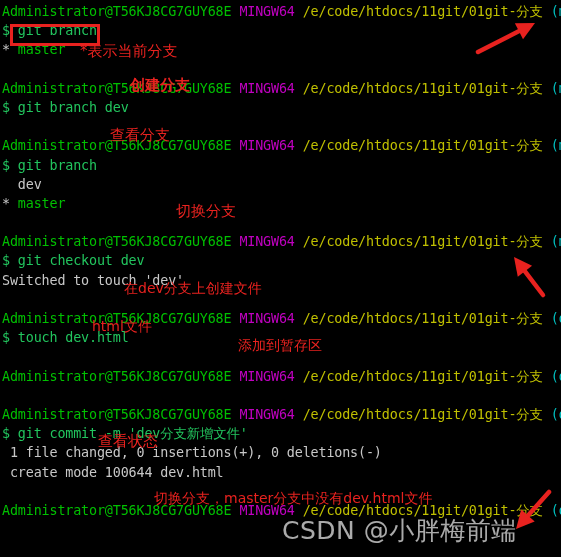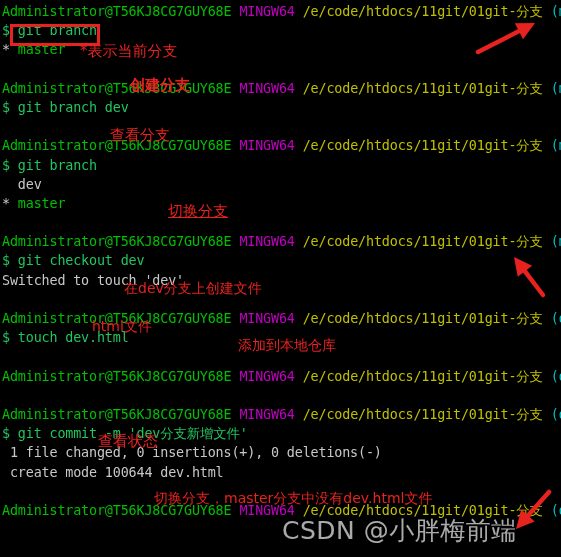--- a/index.html
+++ b/index.html
@@ -120,24 +120,24 @@
       <div class="line blank">&nbsp;</div>
       <div class="line"><span class="c-user">Administrator@T56KJ8CG7GUY68E</span> <span class="c-mingw">MINGW64</span> <span class="c-path">/e/code/htdocs/11git/01git-分支</span> <span class="c-branch">(dev)</span></div>
     </div>
 
   <div class="redbox"></div>
 
   <div id="notes">
       <div class="note note-lg" style="left: 80px; top: 42px;">*表示当前分支</div>
       <div class="note note-lg" style="left: 130px; top: 76px; font-weight: bold;">创建分支</div>
       <div class="note note-lg" style="left: 110px; top: 126px;">查看分支</div>
-      <div class="note note-lg" style="left: 168px; top: 202px; text-decoration: underline;">切换分支</div>
+      <div class="note note-lg" style="left: 176px; top: 202px;">切换分支</div>
       <div class="note" style="left: 124px; top: 279px;">在dev分支上创建文件</div>
       <div class="note" style="left: 92px; top: 317px;">html文件</div>
-      <div class="note" style="left: 238px; top: 336px;">添加到本地仓库</div>
+      <div class="note" style="left: 238px; top: 336px;">添加到暂存区</div>
       <div class="note note-lg" style="left: 98px; top: 432px;">查看状态</div>
       <div class="note" style="left: 154px; top: 489px;">切换分支，master分支中没有dev.html文件</div>
     </div>
 
   <svg class="arrow-layer" id="arrows" width="561" height="557" viewBox="0 0 561 557">
       <g>
         <line x1="478" y1="52" x2="522.5221075693448" y2="29.348401412087735" stroke="#e8221f" stroke-width="4.5" stroke-linecap="round"></line>
         <polygon points="535,23 523.0381106397854,39.18373266381972 514.8758802528155,23.140728110120172" fill="#e8221f"></polygon>
       </g>
       <g>

